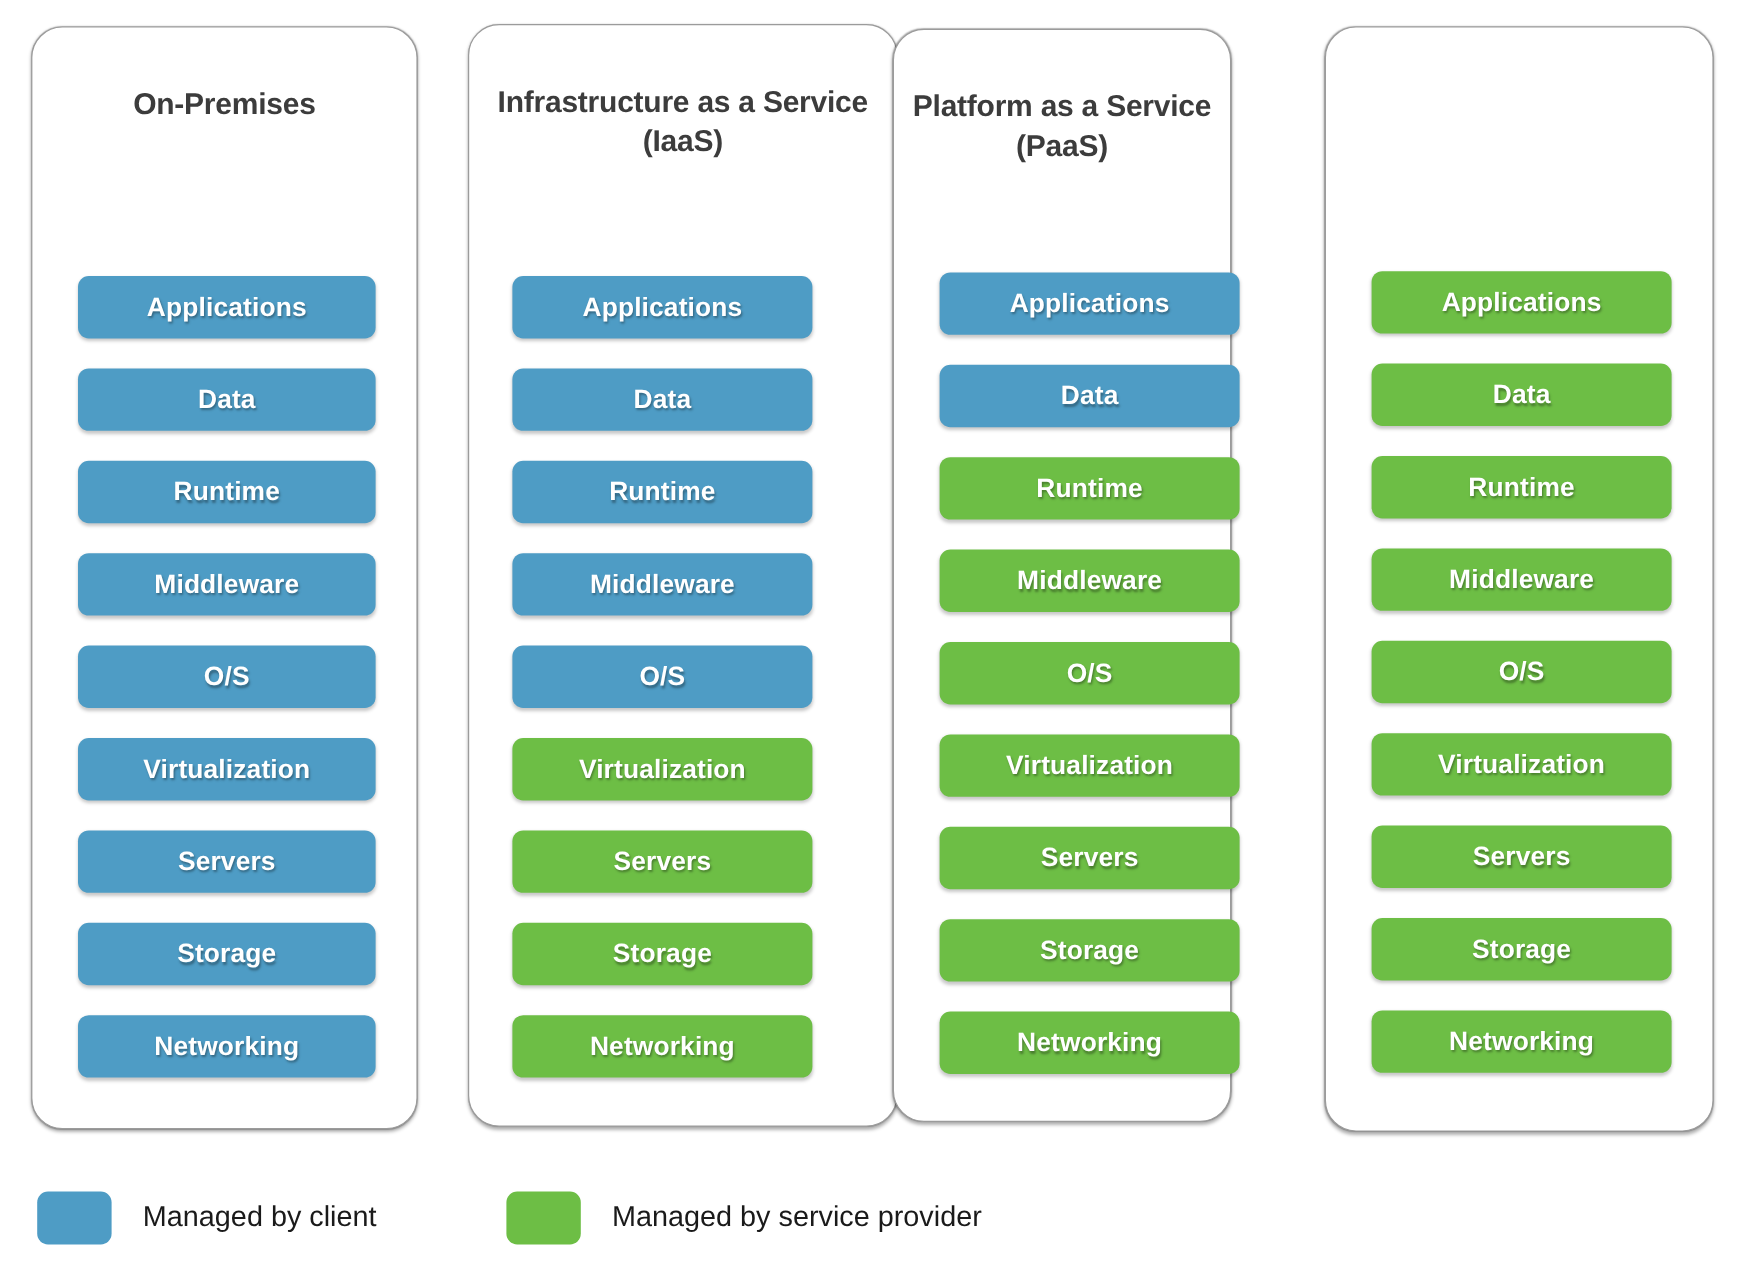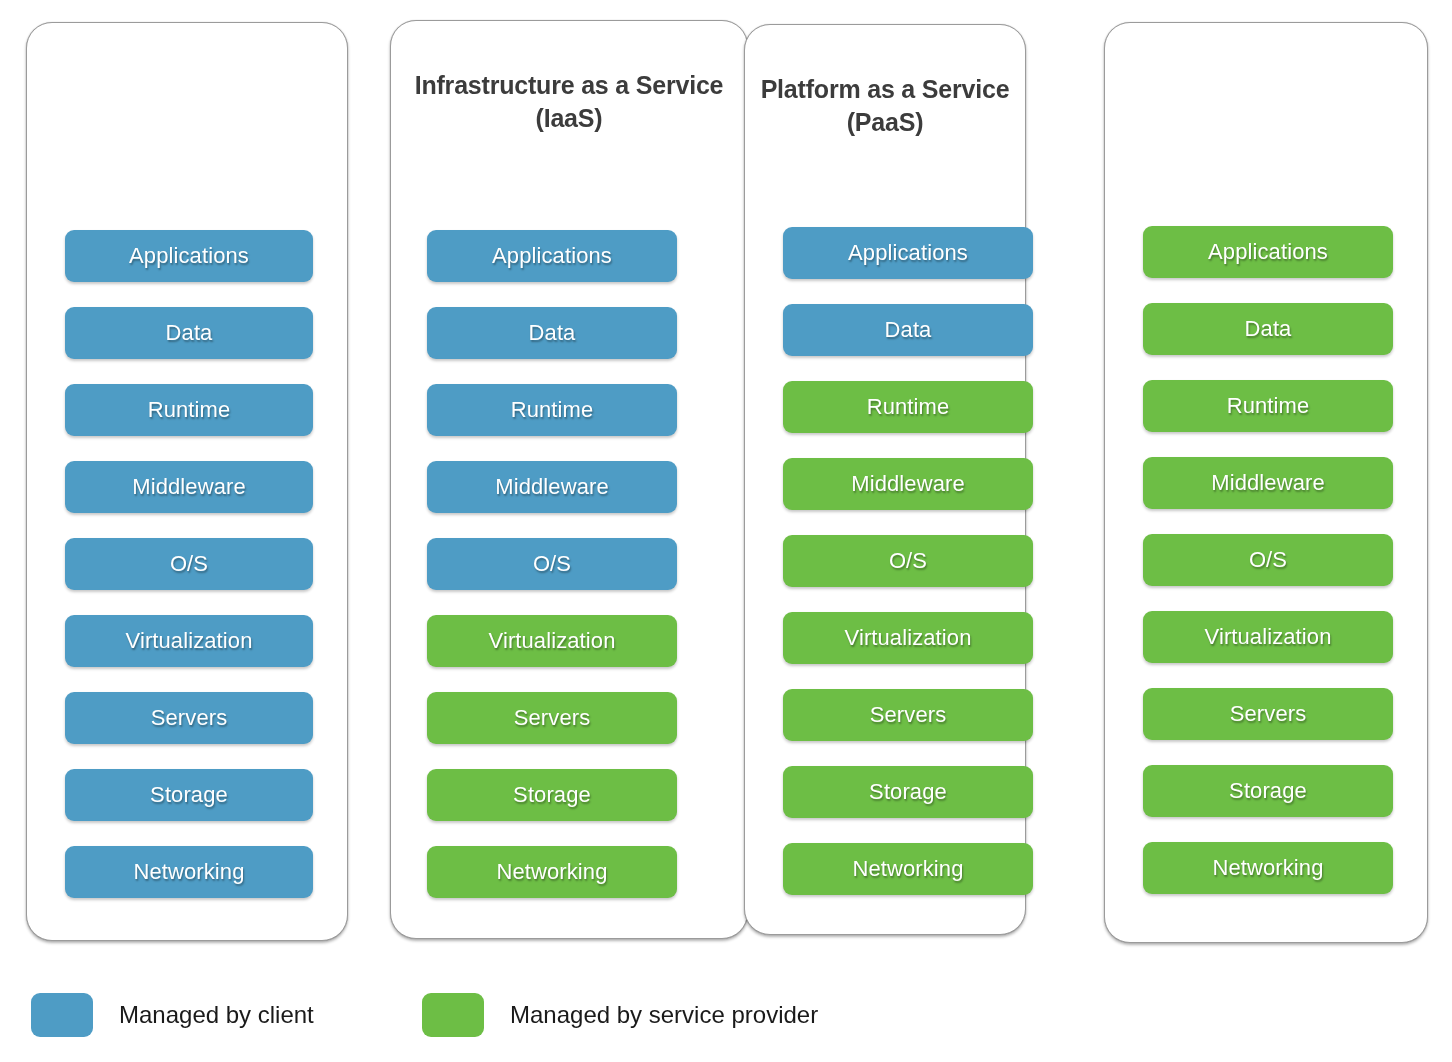--- a/index.html
+++ b/index.html
@@ -54,20 +54,21 @@
     box-sizing: border-box;
     box-shadow: 0 2px 3px rgba(0,0,0,0.22);
   }
   .pill-label {
     color: #ffffff;
     font-size: 22px;
     line-height: 22px;
     letter-spacing: 0.1px;
     text-shadow: 1px 2px 2px rgba(0,0,0,0.35);
     white-space: nowrap;
+    font-weight: bold;
   }
   .pill.client   { background: #4e9cc5; }
   .pill.provider { background: #6dbe45; }
 
   
   .legend {
     position: absolute;
     left: 0;
     top: 985px;
     width: 1452px;
@@ -93,20 +94,21 @@
     white-space: nowrap;
   }
   #legend-client   { left: 31px;  top: 8px; }
   #legend-provider { left: 422px; top: 8px; }
 </style>
 </head>
 <body>
 
 <div id="diagram">
     <div class="card" style="left: 26px; top: 22px; width: 322px; height: 919px;">
+      <div class="card-title">On-Premises</div>
       <div class="pill client" style="left: 38px; width: 248px; top: 207px;">
         <span class="pill-label">Applications</span>
       </div>
       <div class="pill client" style="left: 38px; width: 248px; top: 284px;">
         <span class="pill-label">Data</span>
       </div>
       <div class="pill client" style="left: 38px; width: 248px; top: 361px;">
         <span class="pill-label">Runtime</span>
       </div>
       <div class="pill client" style="left: 38px; width: 248px; top: 438px;">

